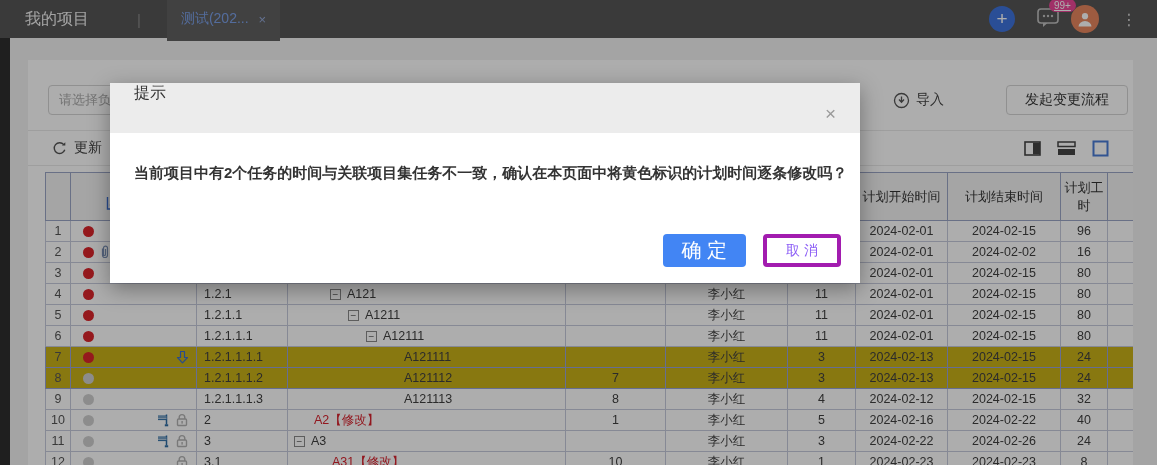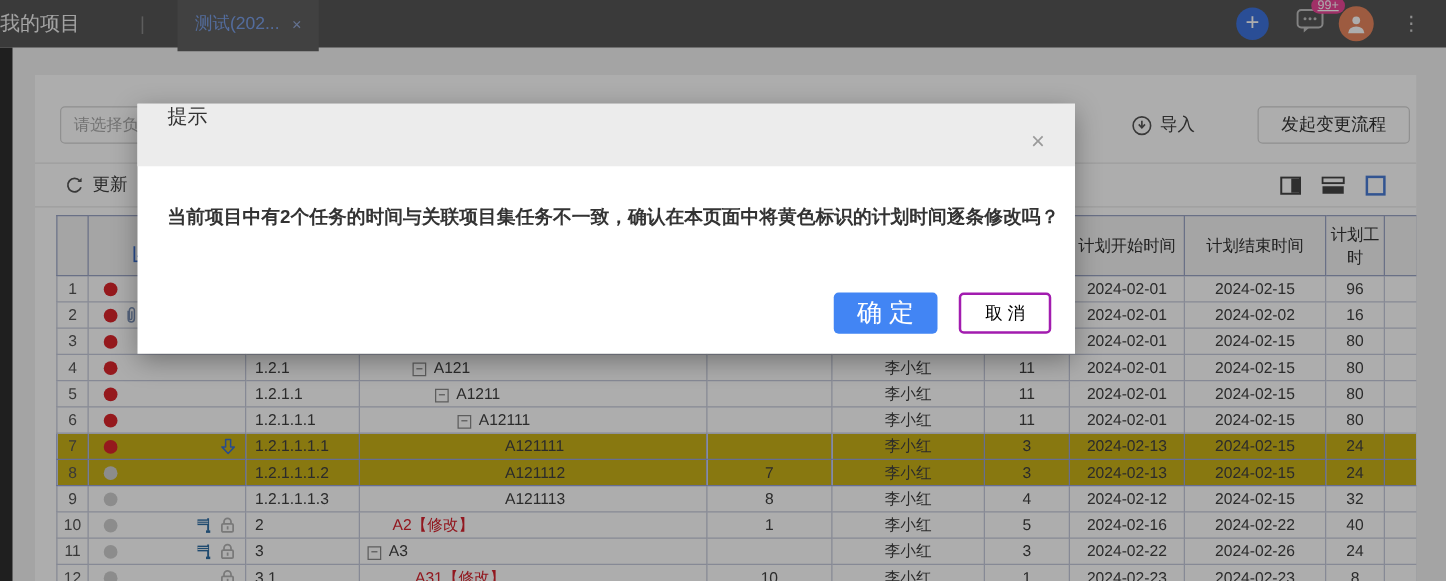--- a/index.html
+++ b/index.html
@@ -1,41 +1,41 @@
 <!DOCTYPE html>
 <html><head>
 <meta charset="utf-8">
 <style>
   * { margin:0; padding:0; box-sizing:border-box; }
   body { font-family:"Liberation Sans","DejaVu Sans",sans-serif; }
   .screen{position:relative;width:1157px;height:465px;background:#f2f2f2;overflow:hidden;}
 
   
   .topbar{position:absolute;top:0;left:0;right:0;height:38px;background:#565656;display:flex;align-items:center;z-index:1;}
-  .tb-title{color:#f0f0f0;font-size:16px;}
+  .tb-title{color:#f0f0f0;font-size:16px;margin-left:25px;}
   .tb-sep{color:#8a8a8a;margin-left:48px;font-size:15px;}
   .tb-tab{height:44px;margin-left:26px;padding:0 14px;background:#616161;display:flex;align-items:center;gap:10px;cursor:pointer;}
   .tb-tab .lbl{color:#7ba0e8;font-size:14px;}
   .tb-tab .x{color:#93a8d6;font-size:13px;}
   .tb-right{margin-left:auto;display:flex;align-items:center;margin-right:20px;}
   .plus-btn{width:26px;height:26px;border-radius:50%;background:#3f74dd;color:#fff;font-size:19px;display:flex;align-items:center;justify-content:center;cursor:pointer;}
   .chat-wrap{position:relative;margin-left:22px;cursor:pointer;}
   .badge{position:absolute;top:-8px;left:12px;background:#ec4899;color:#fff;font-size:10px;line-height:13px;padding:0 5px;border-radius:8px;text-decoration:underline;}
   .avatar{width:28px;height:28px;border-radius:50%;background:#e8875f;margin-left:10px;display:flex;align-items:center;justify-content:center;cursor:pointer;}
   .menu-dots{color:#cfcfcf;font-size:16px;margin-left:22px;letter-spacing:0;cursor:pointer;}
 
   
   .left-strip{position:absolute;top:38px;left:0;width:10px;bottom:0;background:#2e2e2e;}
   .panel{position:absolute;left:28px;top:60px;width:1105px;bottom:0;background:#fff;overflow:hidden;}
 
   .filter-row{position:absolute;top:24px;left:20px;right:5px;height:32px;display:flex;align-items:center;}
   .select-box{width:150px;height:30px;border:1px solid #d4d4d4;border-radius:4px;color:#aaa;font-size:13px;display:flex;align-items:center;padding-left:10px;background:#fff;cursor:pointer;}
   .fspace{flex:1;}
   .import-group{display:flex;align-items:center;gap:6px;color:#444;font-size:14px;cursor:pointer;margin-right:26px;}
-  .btn-plain{height:30px;background:#fff;border:1px solid #d4d4d4;border-radius:4px;color:#333;font-size:14px;padding:0 18px;margin-left:24px;cursor:pointer;}
+  .btn-plain{height:30px;background:#fff;border:1px solid #d4d4d4;border-radius:4px;color:#333;font-size:14px;padding:0 18px;margin-left:36px;cursor:pointer;}
 
   .toolbar-row{position:absolute;top:70px;left:0;right:0;height:36px;border-top:1px solid #e9e9e9;border-bottom:1px solid #e9e9e9;display:flex;align-items:center;padding:0 24px;}
   .refresh-group{display:flex;align-items:center;gap:7px;color:#404040;font-size:14px;cursor:pointer;}
   .tbr-icons{margin-left:auto;display:flex;align-items:center;gap:16px;}
   .tbr-icons span{display:inline-flex;cursor:pointer;}
 
   
   .grid{position:absolute;top:112px;left:17px;width:1088px;border-collapse:collapse;table-layout:fixed;font-size:12.5px;color:#404040;}
   .grid th{height:48px;background:#f3f3f3;border:1px solid #9ba5c6;font-weight:normal;color:#333;font-size:13px;}
   .grid td{height:21px;border:1px solid #c6cbdc;padding:0;overflow:hidden;white-space:nowrap;}
@@ -56,21 +56,21 @@
 
   
   .overlay{position:absolute;inset:0;background:rgba(0,0,0,0.32);z-index:10;}
   .modal{position:absolute;left:110px;top:83px;width:750px;height:200px;background:#fff;z-index:11;box-shadow:0 6px 20px rgba(0,0,0,0.35);}
   .modal-header{height:50px;background:#ececec;display:flex;padding:0 24px;flex-direction:column;}
   .modal-title{font-size:16px;color:#333;}
   .modal-close{margin-left:auto;color:#9a9a9a;font-size:19px;cursor:pointer;line-height:1;}
   .modal-body{padding:31px 4px 0 24px;font-size:15px;font-weight:bold;color:#333;}
   .modal-footer{position:absolute;right:19px;bottom:16px;display:flex;gap:17px;}
   .btn-primary{background:#4285f4;color:#fff;border:none;border-radius:4px;height:33px;padding:0 19px;font-size:20px;cursor:pointer;}
-  .btn-default{background:#fff;color:#000000;border:2px solid #a21caf;border-radius:4px;height:33px;padding:0 19px;font-size:14px;cursor:pointer;}
+  .btn-default{background:#fff;color:#8b5cf6;border:4px solid #a21caf;border-radius:4px;height:33px;padding:0 19px;font-size:14px;cursor:pointer;}
 </style>
 </head>
 <body>
 
 <div class="screen">
 
   <div class="topbar">
     <div class="tb-title">我的项目</div>
     <div class="tb-sep">|</div>
     <div class="tb-tab">

